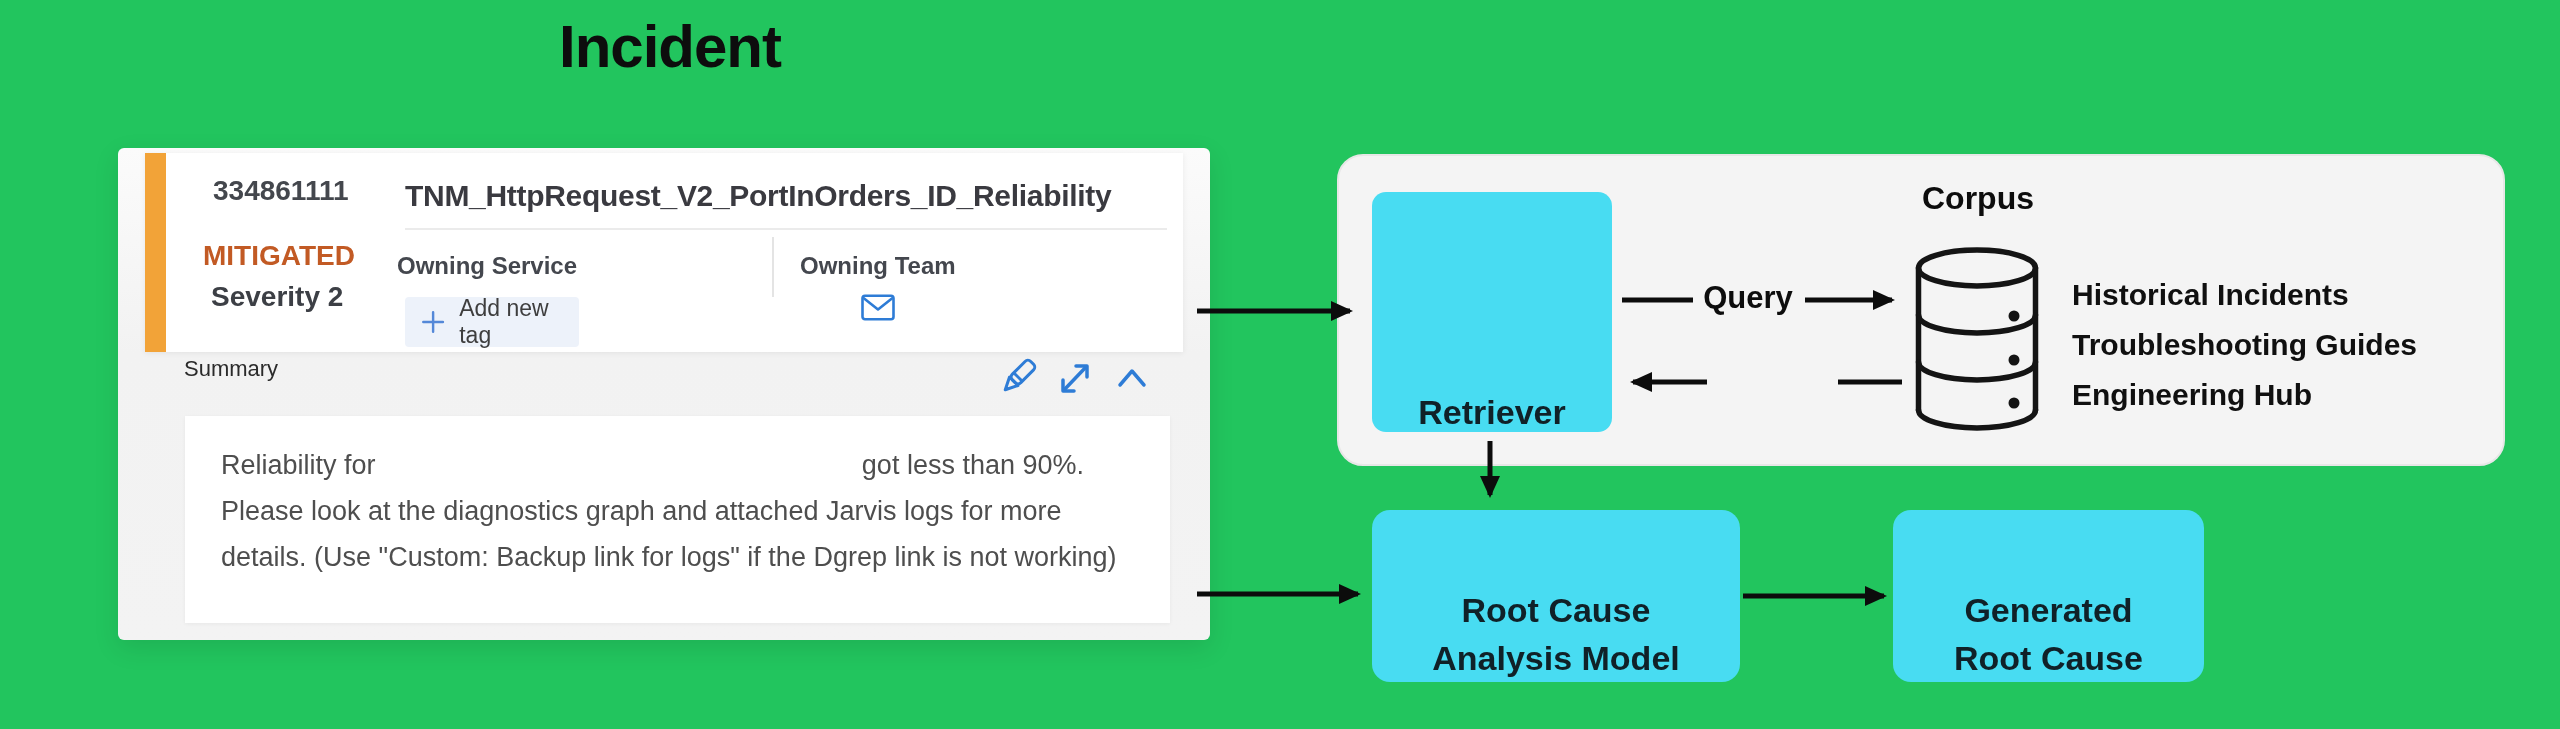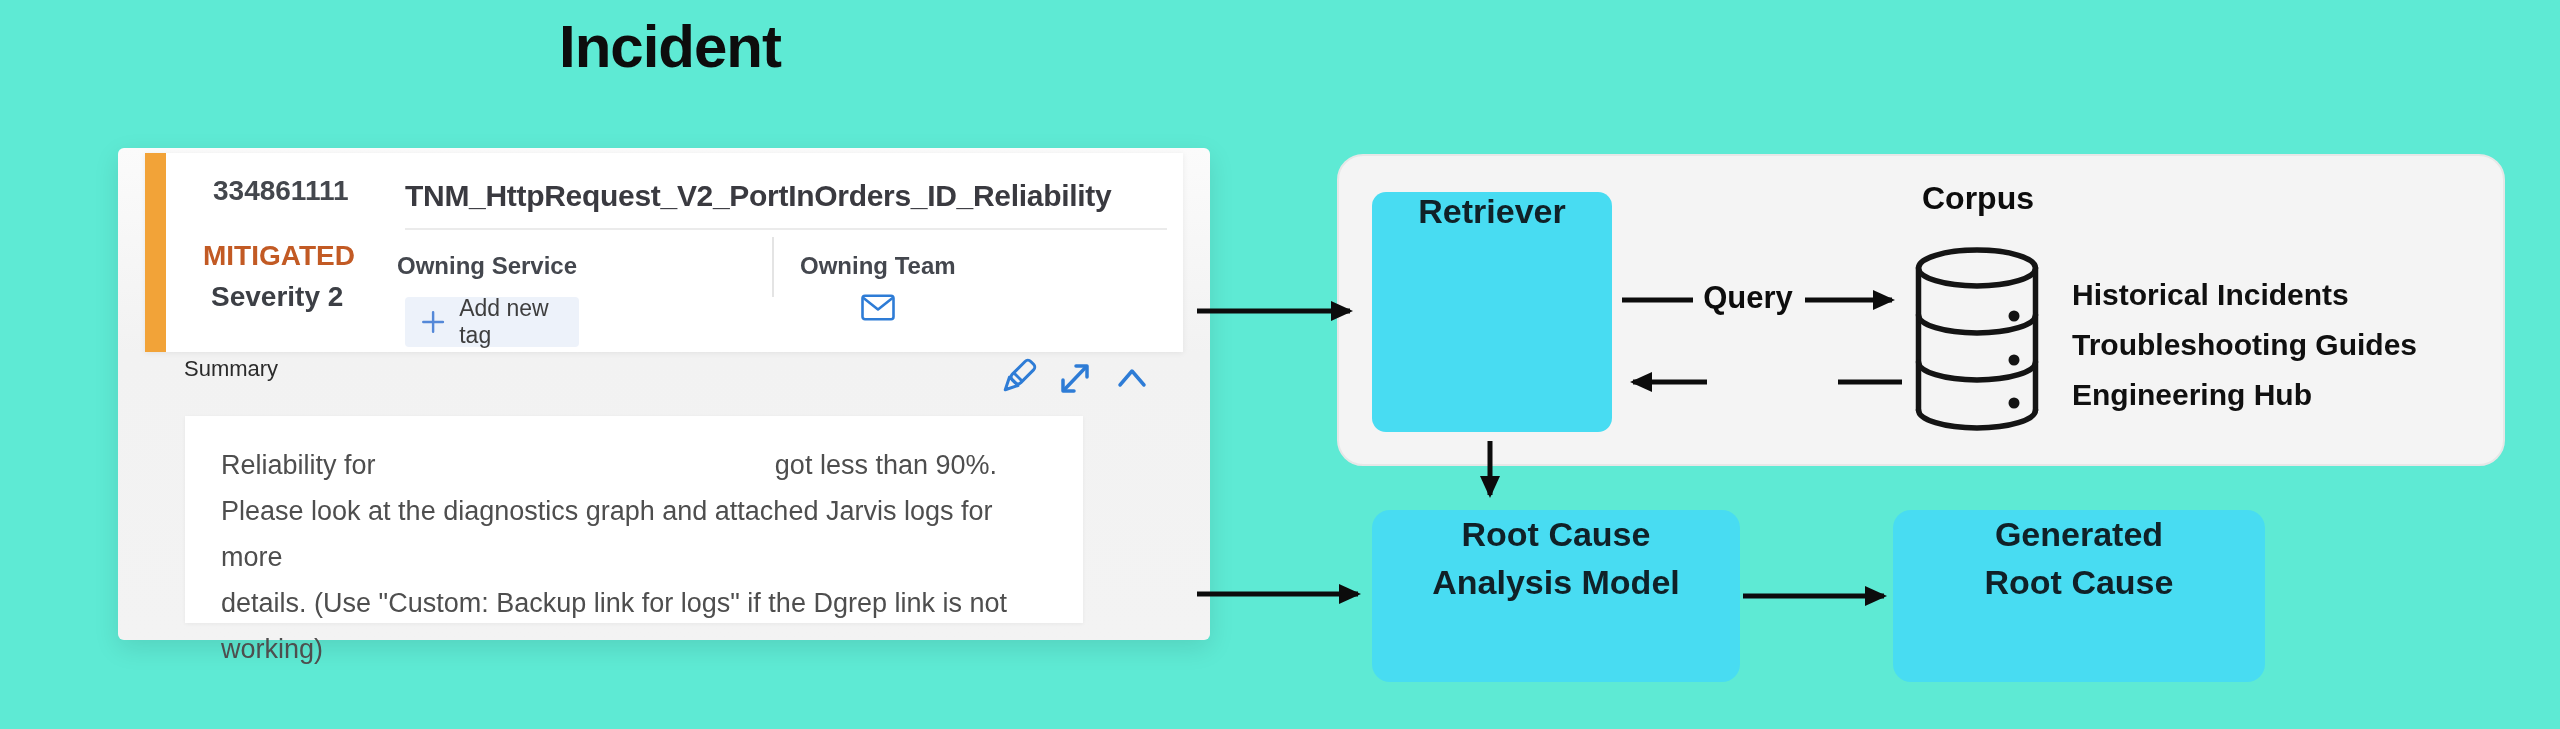--- a/index.html
+++ b/index.html
@@ -6,21 +6,21 @@
     --cyan:#48DCF2;
     --orange-bar:#F2A338;
     --mitigated:#C25A24;
     --icon-blue:#2E7CD6;
     --panel-gray:#F3F3F3;
     --container-gray:#F4F4F4;
     --arrow-black:#0C0C0C;
   }
   html,body{margin:0;padding:0;background:#fff;}
   .canvas{
-    position:relative;width:2560px;height:729px;overflow:hidden;background:#5eead4;
+    position:relative;width:2560px;height:729px;overflow:hidden;background:#22c55e;
     font-family:"Liberation Sans","DejaVu Sans",sans-serif;
   }
   .abs{position:absolute;}
   
   .page-title{
     position:absolute;top:12px;width:700px;text-align:center;
     font-size:60px;font-weight:700;color:#0d0d0d;letter-spacing:-1px;
   }
   .pt-left{left:320px;}
   .pt-right{left:1555px;}
@@ -47,38 +47,38 @@
   .add-tag{
     left:260px;top:144px;width:174px;height:50px;background:#edf2fa;border-radius:4px;
     display:flex;align-items:center;gap:13px;padding-left:15px;box-sizing:border-box;cursor:pointer;
   }
   .add-tag-label{font-size:23px;font-weight:400;color:#3e3e3e;}
   
   .summary-heading{left:184px;top:356px;font-size:22px;font-weight:400;color:#2b2b2b;}
   .summary-icons{left:998px;top:354px;display:flex;gap:17px;align-items:center;}
   .sum-icon{width:40px;height:46px;cursor:pointer;}
   .summary-box{
-    left:185px;top:416px;width:898px;height:207px;background:#fff;box-sizing:border-box;
+    left:185px;top:416px;width:985px;height:207px;background:#fff;box-sizing:border-box;
     box-shadow:0 1px 4px rgba(0,0,0,.05);
     padding:26px 30px 0 36px;
     font-size:27px;line-height:46px;color:#4e4e4e;
   }
   .sum-line1{display:flex;justify-content:space-between;padding-right:56px;}
   
   .ra-container{
     left:1337px;top:154px;width:1168px;height:312px;background:var(--container-gray,#F4F4F4);
     border:2px solid #e7e7e7;border-radius:26px;box-sizing:border-box;
   }
   .cyan-box{
     background:var(--cyan,#48DCF2);color:#102128;font-weight:700;
-    display:flex;flex-direction:column;align-items:center;justify-content:flex-start;text-align:center;
+    display:flex;flex-direction:column;align-items:center;justify-content:flex-end;text-align:center;
   }
   .retriever-box{left:1372px;top:192px;width:240px;height:240px;border-radius:14px;font-size:34px;}
   .rca-box{left:1372px;top:510px;width:368px;height:172px;border-radius:18px;font-size:34px;line-height:48px;}
-  .gen-box{left:1893px;top:510px;width:372px;height:172px;border-radius:18px;font-size:34px;line-height:48px;}
+  .gen-box{left:1893px;top:510px;width:311px;height:172px;border-radius:18px;font-size:34px;line-height:48px;}
   .corpus-label{left:1898px;top:180px;width:160px;text-align:center;font-size:32px;font-weight:700;color:#0d0d0d;}
   .db-icon{left:1914px;top:246px;}
   .corpus-list{left:2072px;top:270px;font-size:30px;font-weight:700;color:#101010;line-height:50px;}
   .query-label{left:1698px;top:280px;width:100px;text-align:center;font-size:31px;font-weight:700;color:#0d0d0d;}
   .return-label{left:1710px;top:346px;width:124px;text-align:center;font-size:31px;font-weight:700;color:#0d0d0d;line-height:39px;}
   .arrows{left:0;top:0;pointer-events:none;}
 </style>
 </head>
 <body>
 

